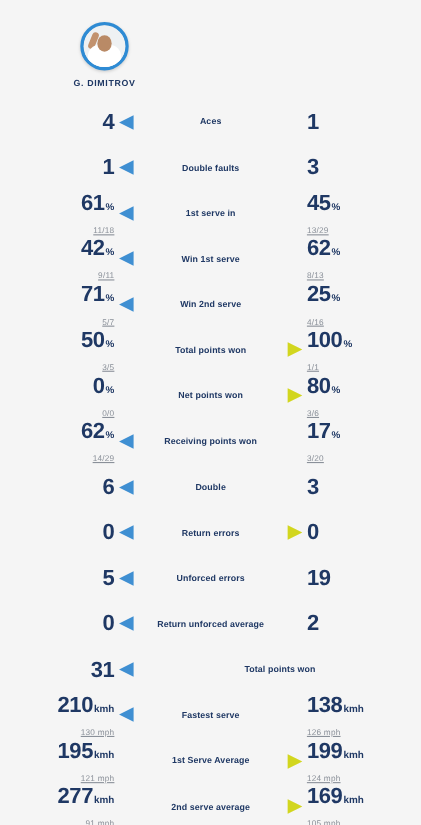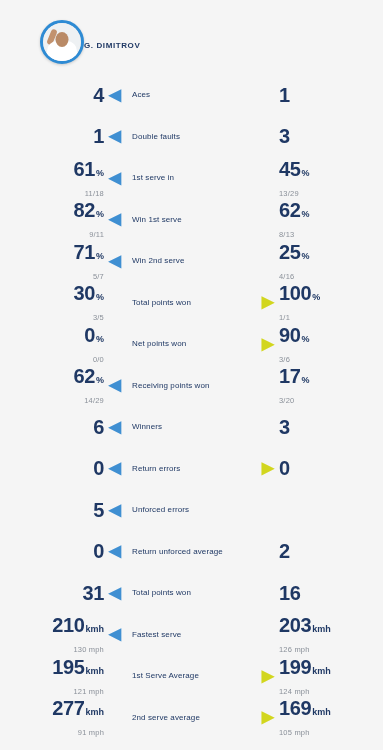--- a/index.html
+++ b/index.html
@@ -25,21 +25,21 @@
   
   .players-header {
     display: flex;
     justify-content: space-between;
     align-items: flex-start;
     padding: 20px 40px 0 40px;
     box-sizing: border-box;
   }
   .player-block {
     display: flex;
-    flex-direction: row;
+    flex-direction: column;
     align-items: center;
     width: 110px;
   }
   .avatar {
     width: 44px;
     height: 44px;
     border-radius: 50%;
     box-sizing: border-box;
     position: relative;
     overflow: hidden;
@@ -151,39 +151,40 @@
     color: #1f3864;
     letter-spacing: 0;
   }
   .val-unit.pct { font-size: 9px; }
   .val-sub {
     font-size: 7.5px;
     color: #8a9099;
     margin-top: 11px;
     font-weight: normal;
     letter-spacing: 0.2px;
+    text-decoration: underline;
   }
 
   .arrow {
     width: 22px;
     text-align: center;
     font-size: 16px;
     font-weight: bold;
     line-height: 1;
     flex: none;
   }
   .arrow.left-arrow  { color: #3f8fd2; }
   .arrow.right-arrow { color: #d2d61e; }
   .arrow.hidden { visibility: hidden; }
 
   .stat-label {
     flex: 1;
-    text-align: left;
+    text-align: center;
     font-size: 8px;
-    font-weight: normal;
+    font-weight: bold;
     color: #1f3864;
     letter-spacing: 0.1px;
     white-space: nowrap;
   }
 </style>
 </head>
 <body>
 
 <div id="stats-panel" style="background: rgb(245, 245, 245);">
 
@@ -259,21 +260,21 @@
               <span class="val-unit pct">%</span>
             </div>
             <div class="val-sub">13/29</div>
           </div>
         </div>
       </div>
       <div class="stat-row">
         <div class="side left">
           <div class="val-wrap">
             <div class="val-main">
-              <span>82</span>
+              <span>42</span>
               <span class="val-unit pct">%</span>
             </div>
             <div class="val-sub">9/11</div>
           </div>
           <div class="arrow left-arrow" style="color: rgb(63, 143, 210);">◀</div>
         </div>
         <div class="stat-label">Win 1st serve</div>
         <div class="side right">
           <div class="arrow right-arrow hidden" style="color: rgb(210, 214, 30);">▶</div>
           <div class="val-wrap">
@@ -305,21 +306,21 @@
               <span class="val-unit pct">%</span>
             </div>
             <div class="val-sub">4/16</div>
           </div>
         </div>
       </div>
       <div class="stat-row">
         <div class="side left">
           <div class="val-wrap">
             <div class="val-main">
-              <span>30</span>
+              <span>50</span>
               <span class="val-unit pct">%</span>
             </div>
             <div class="val-sub">3/5</div>
           </div>
           <div class="arrow left-arrow hidden" style="color: rgb(63, 143, 210);">◀</div>
         </div>
         <div class="stat-label">Total points won</div>
         <div class="side right">
           <div class="arrow right-arrow" style="color: rgb(210, 214, 30);">▶</div>
           <div class="val-wrap">
@@ -340,21 +341,21 @@
             </div>
             <div class="val-sub">0/0</div>
           </div>
           <div class="arrow left-arrow hidden" style="color: rgb(63, 143, 210);">◀</div>
         </div>
         <div class="stat-label">Net points won</div>
         <div class="side right">
           <div class="arrow right-arrow" style="color: rgb(210, 214, 30);">▶</div>
           <div class="val-wrap">
             <div class="val-main">
-              <span>90</span>
+              <span>80</span>
               <span class="val-unit pct">%</span>
             </div>
             <div class="val-sub">3/6</div>
           </div>
         </div>
       </div>
       <div class="stat-row">
         <div class="side left">
           <div class="val-wrap">
             <div class="val-main">
@@ -379,21 +380,21 @@
       </div>
       <div class="stat-row">
         <div class="side left">
           <div class="val-wrap">
             <div class="val-main">
               <span>6</span>
             </div>
           </div>
           <div class="arrow left-arrow" style="color: rgb(63, 143, 210);">◀</div>
         </div>
-        <div class="stat-label">Winners</div>
+        <div class="stat-label">Double</div>
         <div class="side right">
           <div class="arrow right-arrow hidden" style="color: rgb(210, 214, 30);">▶</div>
           <div class="val-wrap">
             <div class="val-main">
               <span>3</span>
             </div>
           </div>
         </div>
       </div>
       <div class="stat-row">
@@ -418,20 +419,28 @@
       <div class="stat-row">
         <div class="side left">
           <div class="val-wrap">
             <div class="val-main">
               <span>5</span>
             </div>
           </div>
           <div class="arrow left-arrow" style="color: rgb(63, 143, 210);">◀</div>
         </div>
         <div class="stat-label">Unforced errors</div>
+        <div class="side right">
+          <div class="arrow right-arrow hidden" style="color: rgb(210, 214, 30);">▶</div>
+          <div class="val-wrap">
+            <div class="val-main">
+              <span>19</span>
+            </div>
+          </div>
+        </div>
       </div>
       <div class="stat-row">
         <div class="side left">
           <div class="val-wrap">
             <div class="val-main">
               <span>0</span>
             </div>
           </div>
           <div class="arrow left-arrow" style="color: rgb(63, 143, 210);">◀</div>
         </div>
@@ -448,46 +457,38 @@
       <div class="stat-row">
         <div class="side left">
           <div class="val-wrap">
             <div class="val-main">
               <span>31</span>
             </div>
           </div>
           <div class="arrow left-arrow" style="color: rgb(63, 143, 210);">◀</div>
         </div>
         <div class="stat-label">Total points won</div>
-        <div class="side right">
-          <div class="arrow right-arrow hidden" style="color: rgb(210, 214, 30);">▶</div>
-          <div class="val-wrap">
-            <div class="val-main">
-              <span>16</span>
-            </div>
-          </div>
-        </div>
       </div>
       <div class="stat-row">
         <div class="side left">
           <div class="val-wrap">
             <div class="val-main">
               <span>210</span>
               <span class="val-unit">kmh</span>
             </div>
             <div class="val-sub">130 mph</div>
           </div>
           <div class="arrow left-arrow" style="color: rgb(63, 143, 210);">◀</div>
         </div>
         <div class="stat-label">Fastest serve</div>
         <div class="side right">
           <div class="arrow right-arrow hidden" style="color: rgb(210, 214, 30);">▶</div>
           <div class="val-wrap">
             <div class="val-main">
-              <span>203</span>
+              <span>138</span>
               <span class="val-unit">kmh</span>
             </div>
             <div class="val-sub">126 mph</div>
           </div>
         </div>
       </div>
       <div class="stat-row">
         <div class="side left">
           <div class="val-wrap">
             <div class="val-main">

